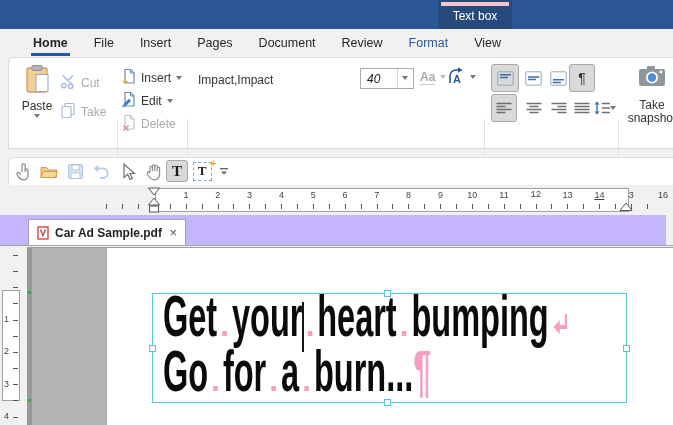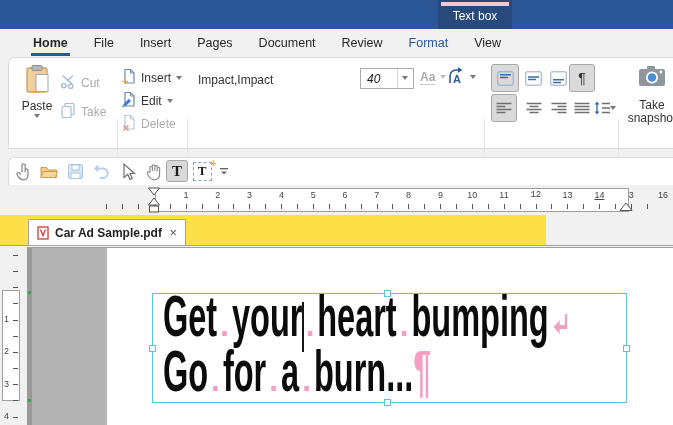--- a/index.html
+++ b/index.html
@@ -40,21 +40,21 @@
   .qslot.pressed{background:#d9d9d9;border:1px solid #a8a8a8;box-sizing:border-box;}
   .serifT{font-family:"Liberation Serif",serif;font-weight:bold;font-size:15px;color:#1c1c1c;}
   .dashedT{border:1px dashed #7aa7d7;width:17px;height:17px;display:flex;align-items:center;justify-content:center;position:relative;}
   .dashedT .plus{position:absolute;top:-6px;right:-6px;color:#f0b400;font-weight:800;font-size:11px;}
   
   #hruler{left:0;top:185px;width:673px;height:30px;background:#f1f1f1;}
   #hruler-white{left:155px;top:3px;width:474px;height:24px;background:#fff;border:1px solid #9f9f9f;box-sizing:border-box;}
   .hnum{position:absolute;top:5px;font-size:9px;color:#444;transform:translateX(-50%);}
   .htick{position:absolute;top:19px;width:1px;height:5px;background:#555;}
   
-  #tabbar{left:0;top:215px;width:546px;height:30px;background:#fde047;}
+  #tabbar{left:0;top:215px;width:666px;height:30px;background:#c4b5fd;}
   #doctab{left:28px;top:4px;width:158px;height:26px;background:#fff;border:1px solid #a3a3a3;border-bottom:none;border-radius:2px 2px 0 0;box-sizing:border-box;display:flex;align-items:center;gap:6px;padding:0 8px;}
   #doctab .lbl{font-size:12px;font-weight:600;color:#1f1f1f;white-space:nowrap;}
   #doctab .close{margin-left:auto;font-size:13px;color:#555;line-height:1;}
   
   #docarea{left:0;top:245px;width:673px;height:180px;border-top:1px solid #a3a3a3;box-sizing:border-box;background:#f1f1f1;}
   #vruler{left:0;top:0;width:22px;height:180px;background:#f1f1f1;}
   #vruler-white{left:2px;top:44px;width:18px;height:111px;background:#fff;border:1px solid #9f9f9f;box-sizing:border-box;}
   .vnum{position:absolute;left:4px;font-size:9px;color:#444;}
   .vtick{position:absolute;left:13px;width:5px;height:1px;background:#555;}
   #page{left:27px;top:1px;width:646px;height:179px;background:#fff;border-top:1px solid #9e9e9e;box-sizing:border-box;}

